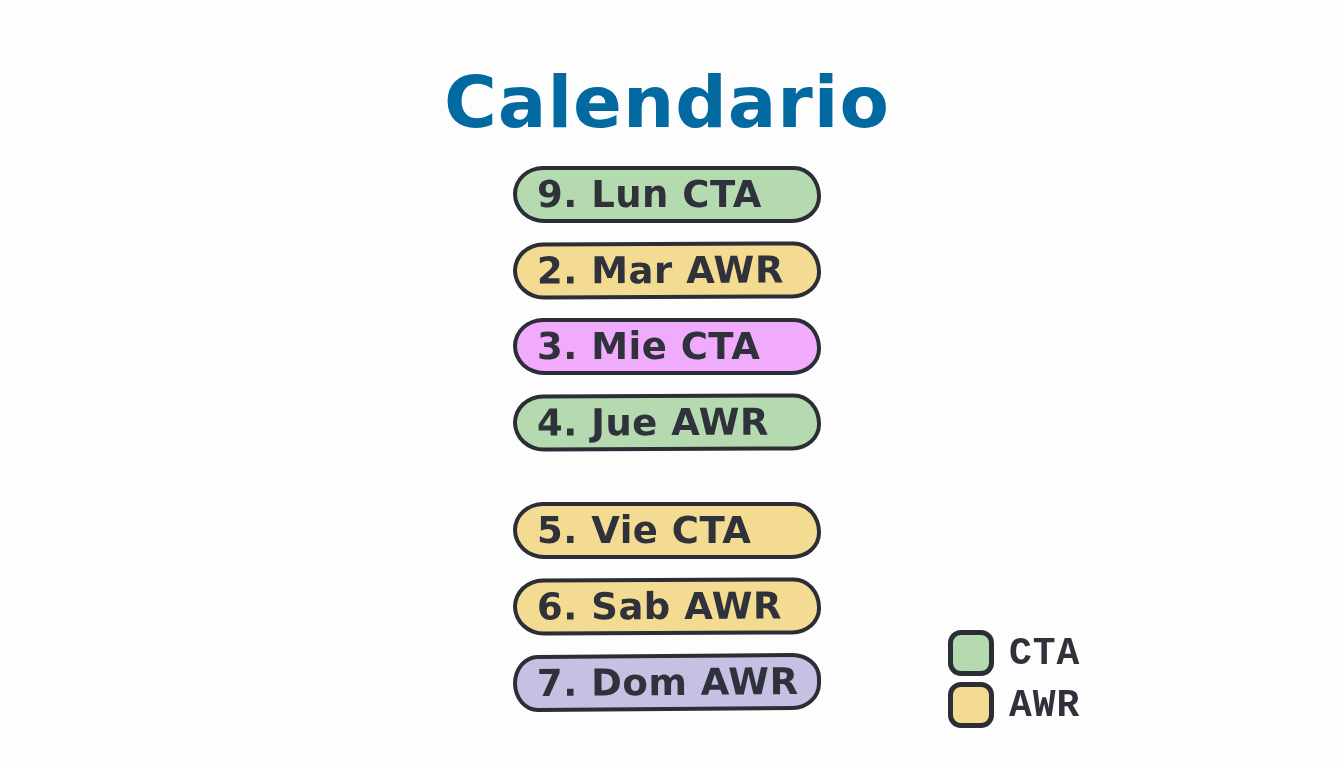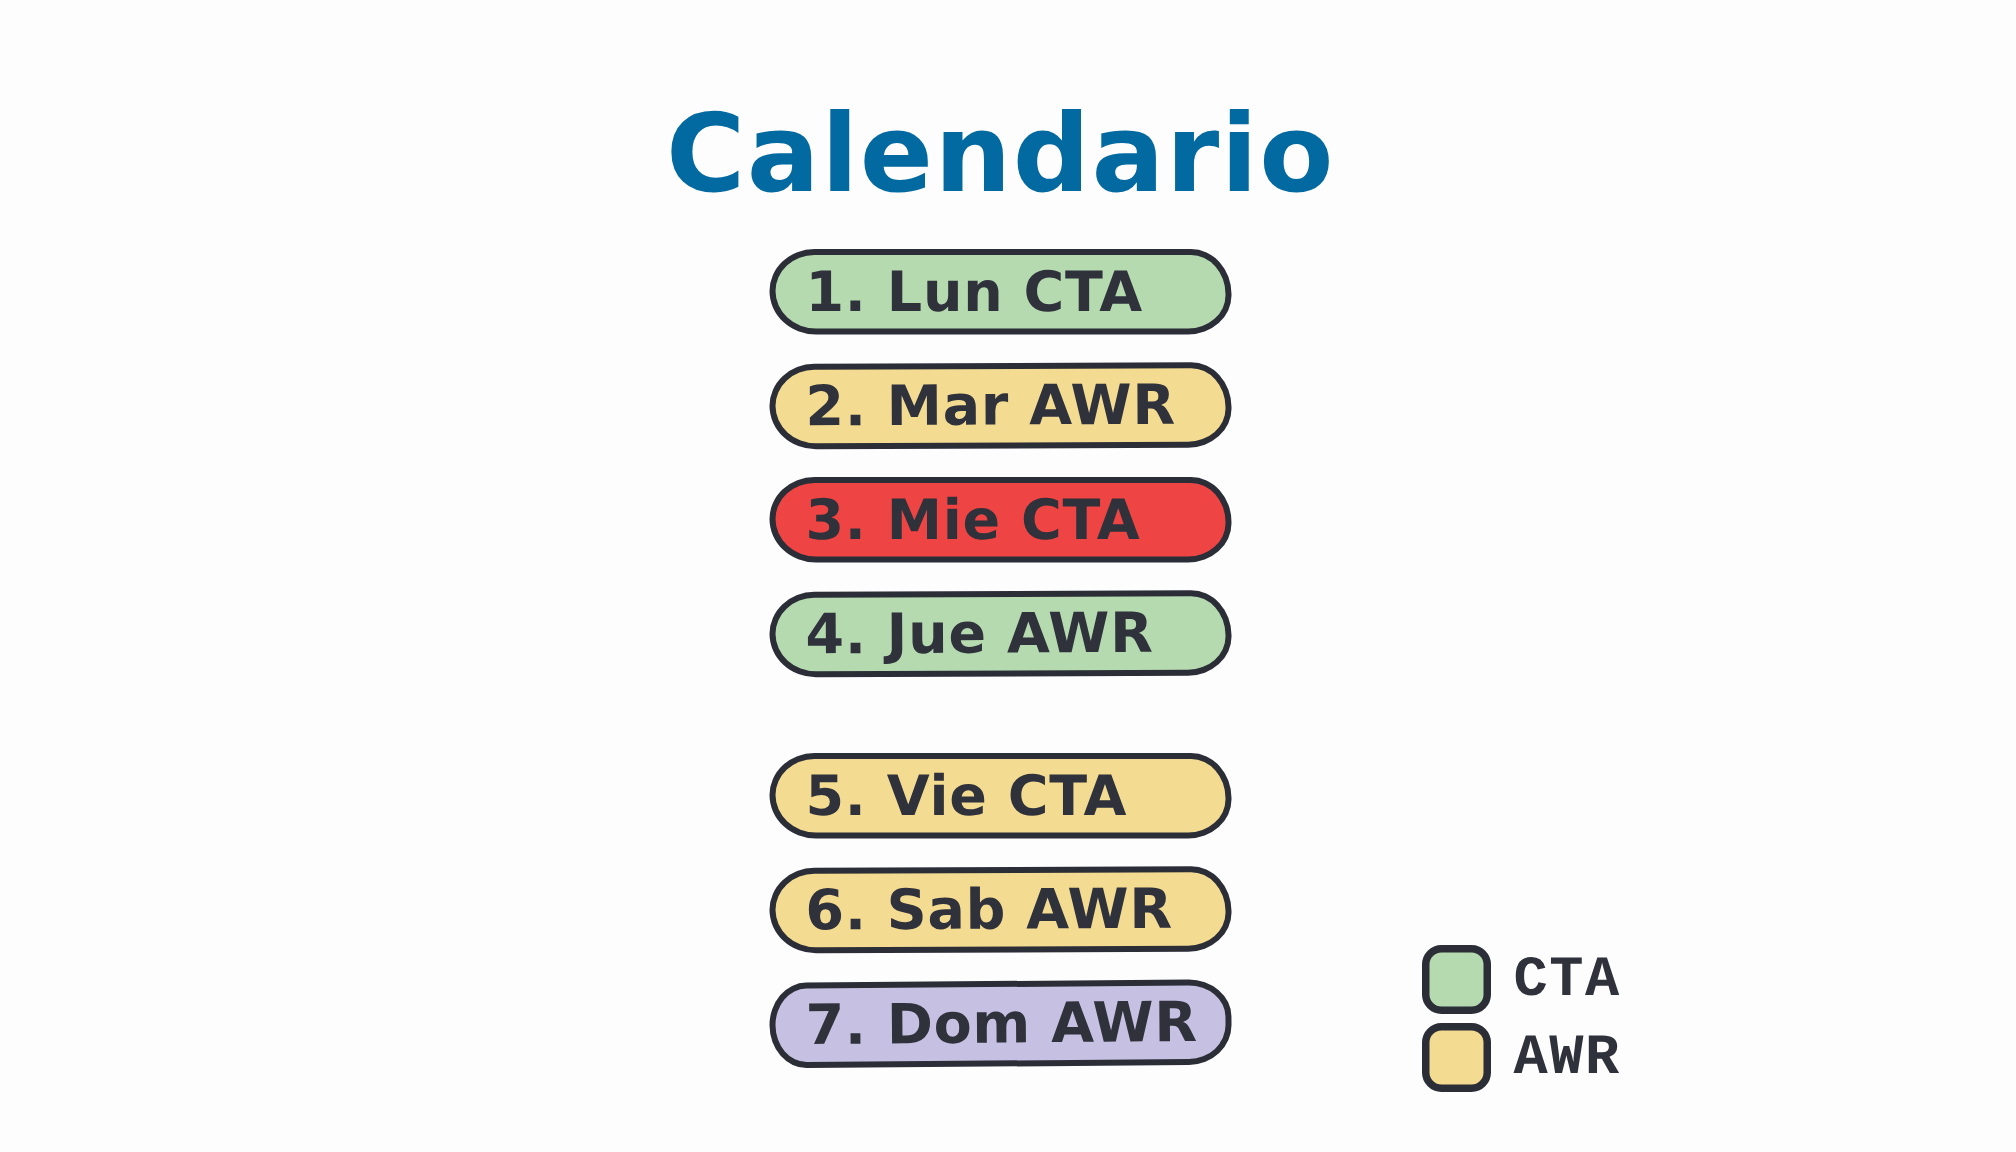--- a/index.html
+++ b/index.html
@@ -82,26 +82,26 @@
 </style>
 </head>
 <body>
 
 <div class="page">
 
   <h1 class="title">Calendario</h1>
 
   <div class="pill-list">
     <div class="pill" style="background-color: rgb(182, 218, 176);">
-      <span class="pill-label">1. Lun CTA</span>
+      <span class="pill-label">9. Lun CTA</span>
     </div>
     <div class="pill" style="background-color: rgb(243, 219, 146);">
       <span class="pill-label">2. Mar AWR</span>
     </div>
-    <div class="pill" style="background-color: #ef4444;">
+    <div class="pill" style="background-color: #f0abfc;">
       <span class="pill-label">3. Mie CTA</span>
     </div>
     <div class="pill" style="background-color: rgb(182, 218, 176);">
       <span class="pill-label">4. Jue AWR</span>
     </div>
     <div class="pill" style="background-color: rgb(243, 219, 146); margin-top: 32px;">
       <span class="pill-label">5. Vie CTA</span>
     </div>
     <div class="pill" style="background-color: rgb(243, 219, 146);">
       <span class="pill-label">6. Sab AWR</span>

